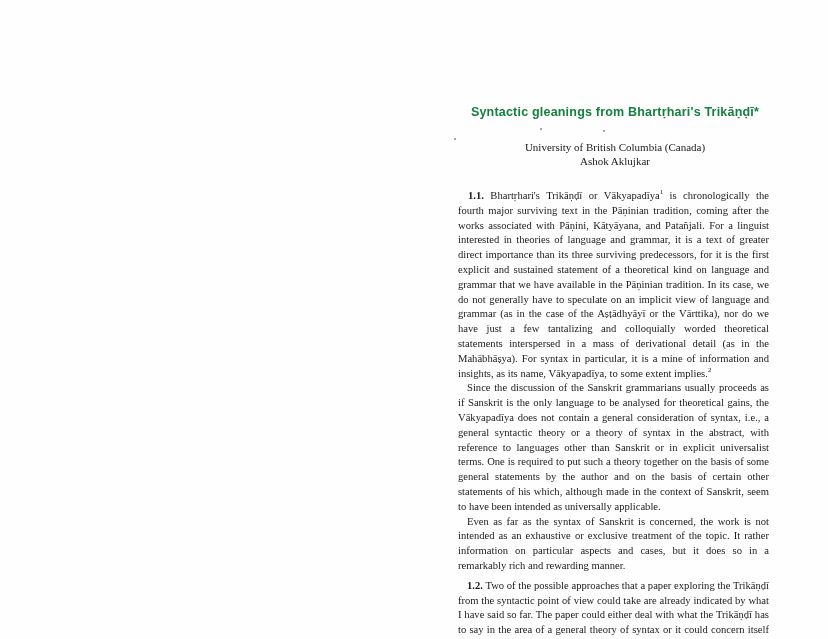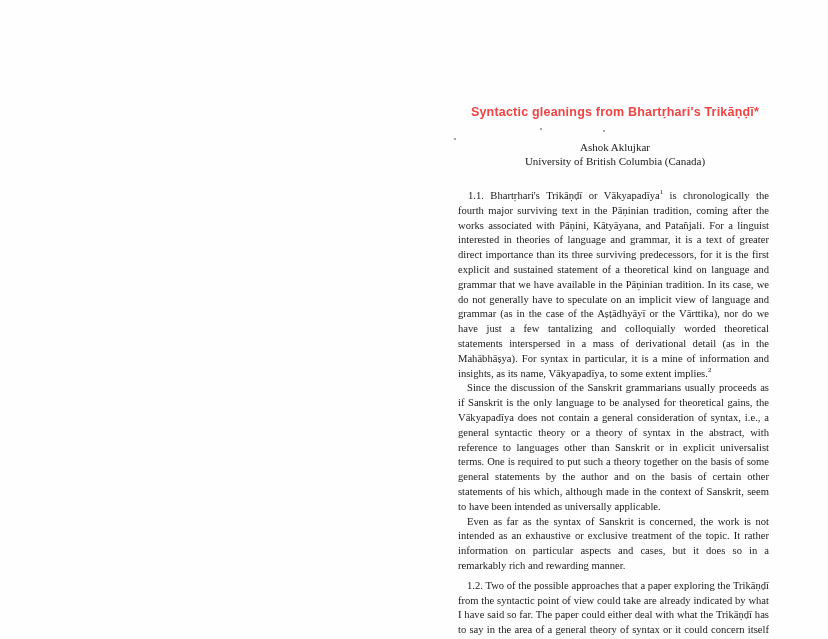--- a/index.html
+++ b/index.html
@@ -1,34 +1,34 @@
 <!DOCTYPE html>
 <html><head>
 <meta charset="utf-8">
 <style>
   html, body { margin:0; padding:0; }
   body { width:828px; height:639px; background:#fefefe; position:relative; overflow:hidden; font-family:"Liberation Serif", serif; color:#1a1a1a; }
-  .title { position:absolute; left:440px; top:105px; width:350px; text-align:center; font-family:"Liberation Sans", sans-serif; font-weight:bold; font-size:12.5px; letter-spacing:0.2px; color:#ef4444; }
+  .title { position:absolute; left:440px; top:105px; width:350px; text-align:center; font-family:"Liberation Sans", sans-serif; font-weight:bold; font-size:12.5px; letter-spacing:0.2px; color:#15803d; }
   .author { position:absolute; left:440px; top:140px; width:350px; text-align:center; font-size:11px; line-height:14px; }
   .body { position:absolute; left:458px; top:189px; width:311px; font-size:10.6px; line-height:14.8px; text-align:justify; }
   .body p { margin:0; text-indent:9px; }
   .body p.first { text-indent:10px; margin-bottom:0; }
   .body p.sec { margin-top:5px; }
-  .num { font-weight:normal; }
+  .num { font-weight:bold; }
   sup { font-size:7px; line-height:0; }
   .speck { position:absolute; width:2px; height:2px; background:#888; border-radius:1px; }
 </style>
 </head>
 <body>
 
 <div class="title">Syntactic gleanings from Bhartṛhari's Trikāṇḍī*</div>
 
 <div class="author">
+  <div>University of British Columbia (Canada)</div>
   <div>Ashok Aklujkar</div>
-  <div>University of British Columbia (Canada)</div>
 </div>
 
 <div class="body">
   <p class="first"><span class="num">1.1.</span><span> Bhartṛhari's Trikāṇḍī or Vākyapadīya</span><sup>1</sup><span> is chronologically the fourth major surviving text in the Pāṇinian tradition, coming after the works associated with Pāṇini, Kātyāyana, and Patañjali. For a linguist interested in theories of language and grammar, it is a text of greater direct importance than its three surviving predecessors, for it is the first explicit and sustained statement of a theoretical kind on language and grammar that we have available in the Pāṇinian tradition. In its case, we do not generally have to speculate on an implicit view of language and grammar (as in the case of the Aṣṭādhyāyī or the Vārttika), nor do we have just a few tantalizing and colloquially worded theoretical statements interspersed in a mass of derivational detail (as in the Mahābhāṣya). For syntax in particular, it is a mine of information and insights, as its name, Vākyapadīya, to some extent implies.</span><sup>2</sup></p>
   <p><span>Since the discussion of the Sanskrit grammarians usually proceeds as if Sanskrit is the only language to be analysed for theoretical gains, the Vākyapadīya does not contain a general consideration of syntax, i.e., a general syntactic theory or a theory of syntax in the abstract, with reference to languages other than Sanskrit or in explicit universalist terms. One is required to put such a theory together on the basis of some general statements by the author and on the basis of certain other statements of his which, although made in the context of Sanskrit, seem to have been intended as universally applicable.</span></p>
   <p><span>Even as far as the syntax of Sanskrit is concerned, the work is not intended as an exhaustive or exclusive treatment of the topic. It rather information on particular aspects and cases, but it does so in a remarkably rich and rewarding manner.</span></p>
   <p class="sec"><span class="num">1.2.</span><span> Two of the possible approaches that a paper exploring the Trikāṇḍī from the syntactic point of view could take are already indicated by what I have said so far. The paper could either deal with what the Trikāṇḍī has to say in the area of a general theory of syntax or it could concern itself with the Trikāṇḍī's observations on the syntax of Sanskrit.</span></p>
 
 </div>
 

